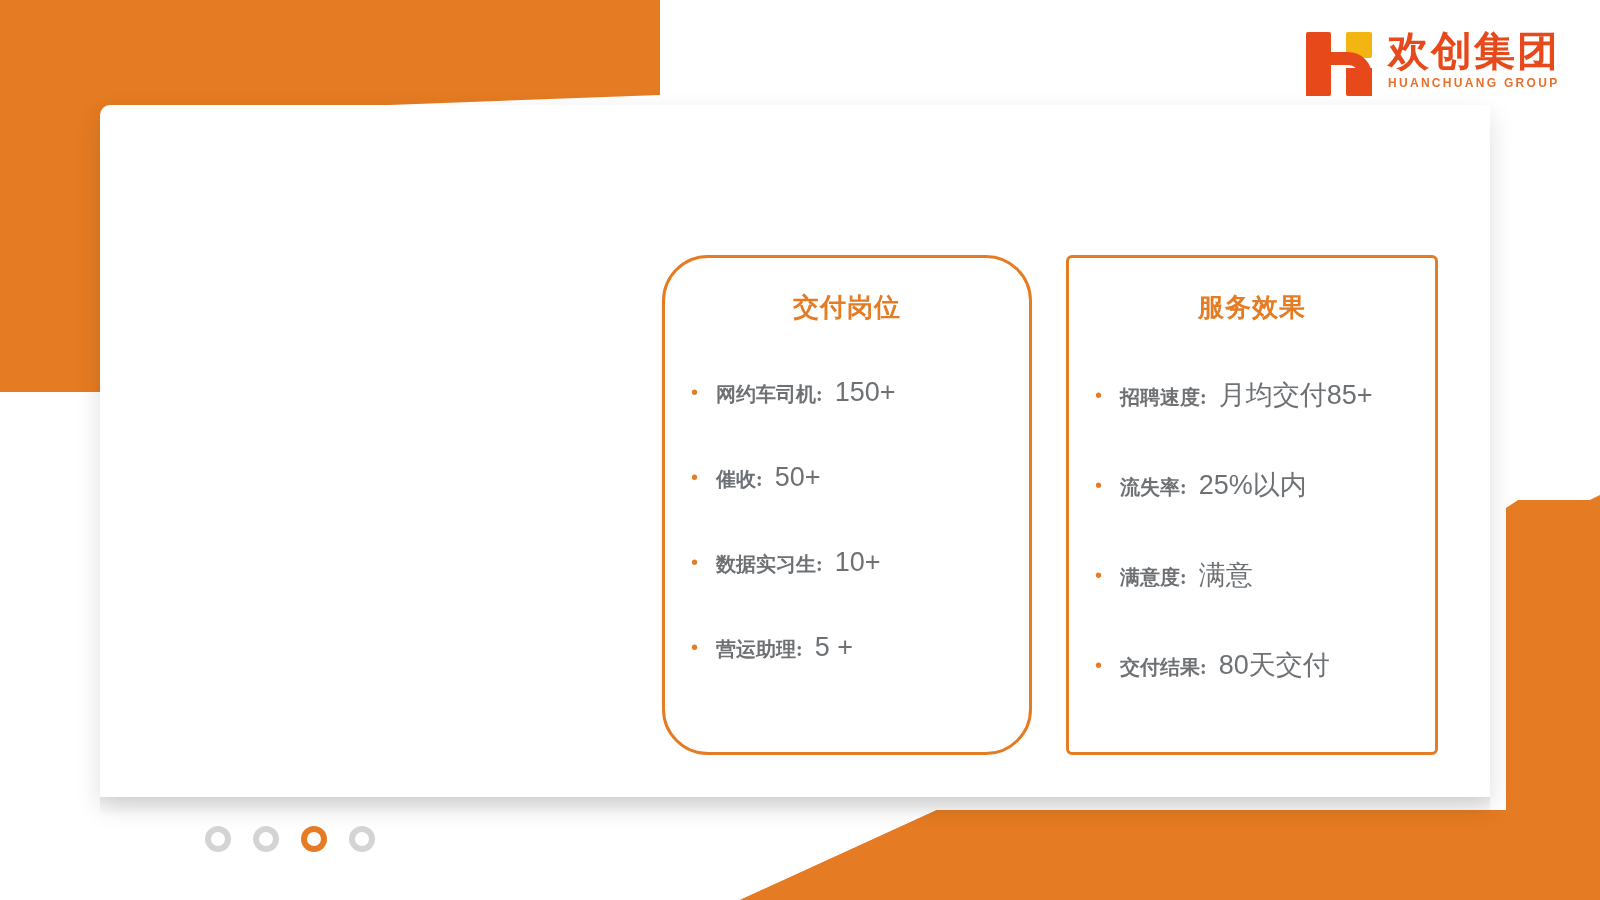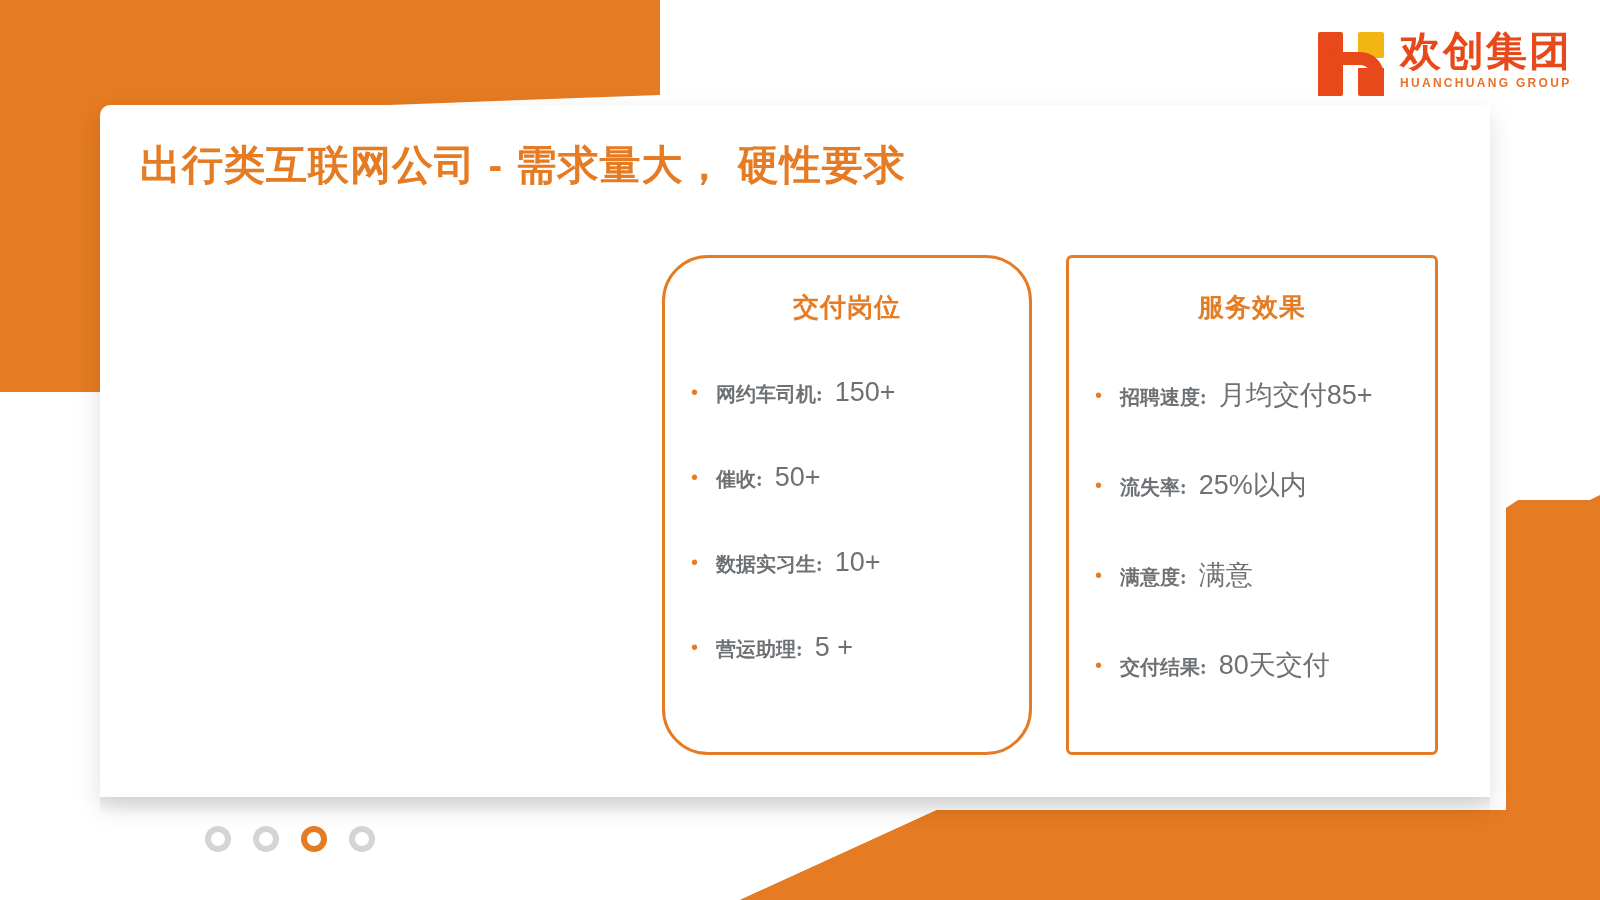--- a/index.html
+++ b/index.html
@@ -39,21 +39,21 @@
     background:#ffffff;border-radius:10px 0 0 0;
     box-shadow:0 10px 26px rgba(0,0,0,.13);
   }
   .card-shadow-fade{
     position:absolute;left:100px;top:790px;width:1390px;height:26px;
     background:linear-gradient(to bottom, rgba(0,0,0,.10), rgba(0,0,0,0));
     pointer-events:none;
   }
 
   
-  .logo{position:absolute;right:28px;top:24px;display:flex;align-items:center;gap:16px;}
+  .logo{position:absolute;right:40px;top:24px;display:flex;align-items:center;gap:16px;}
   .logo-mark{position:relative;width:66px;height:72px;}
   .lm-stem{position:absolute;left:0;top:8px;width:25px;height:64px;background:#E8491A;border-radius:2px;}
   .lm-square{position:absolute;right:0;top:8px;width:26px;height:26px;background:#F2B511;border-radius:2px;}
   .lm-arch{position:absolute;left:0;top:28px;width:66px;height:44px;
            border:13px solid #E8491A;border-bottom:none;
            border-radius:24px 24px 0 0;box-sizing:border-box;background:transparent;}
   .lm-right-leg{position:absolute;right:0;top:44px;width:26px;height:28px;background:#E8491A;border-radius:0 0 2px 2px;}
   .logo-text{display:flex;flex-direction:column;line-height:1;}
   .logo-cn{font-size:41px;font-weight:bold;color:#E8491A;letter-spacing:2px;}
   .logo-en{font-size:12px;font-weight:bold;color:#E8702A;letter-spacing:2.3px;margin-top:5px;}
@@ -113,21 +113,20 @@
       <div class="lm-square"></div>
       <div class="lm-arch"></div>
       <div class="lm-right-leg"></div>
     </div>
     <div class="logo-text">
       <span class="logo-cn">欢创集团</span>
       <span class="logo-en">HUANCHUANG GROUP</span>
     </div>
   </div>
 
-  <div class="title">出行类互联网公司 - 需求量大， 硬性要求</div>
 
 
   <div class="info-card one">
     <div class="ic-title">交付岗位</div>
     <ul class="ic-list">
       <li class="ic-item">
         <span class="ic-bullet">•</span>
         <span class="ic-label">网约车司机:</span>
         <span class="ic-value">150+</span>
       </li>

